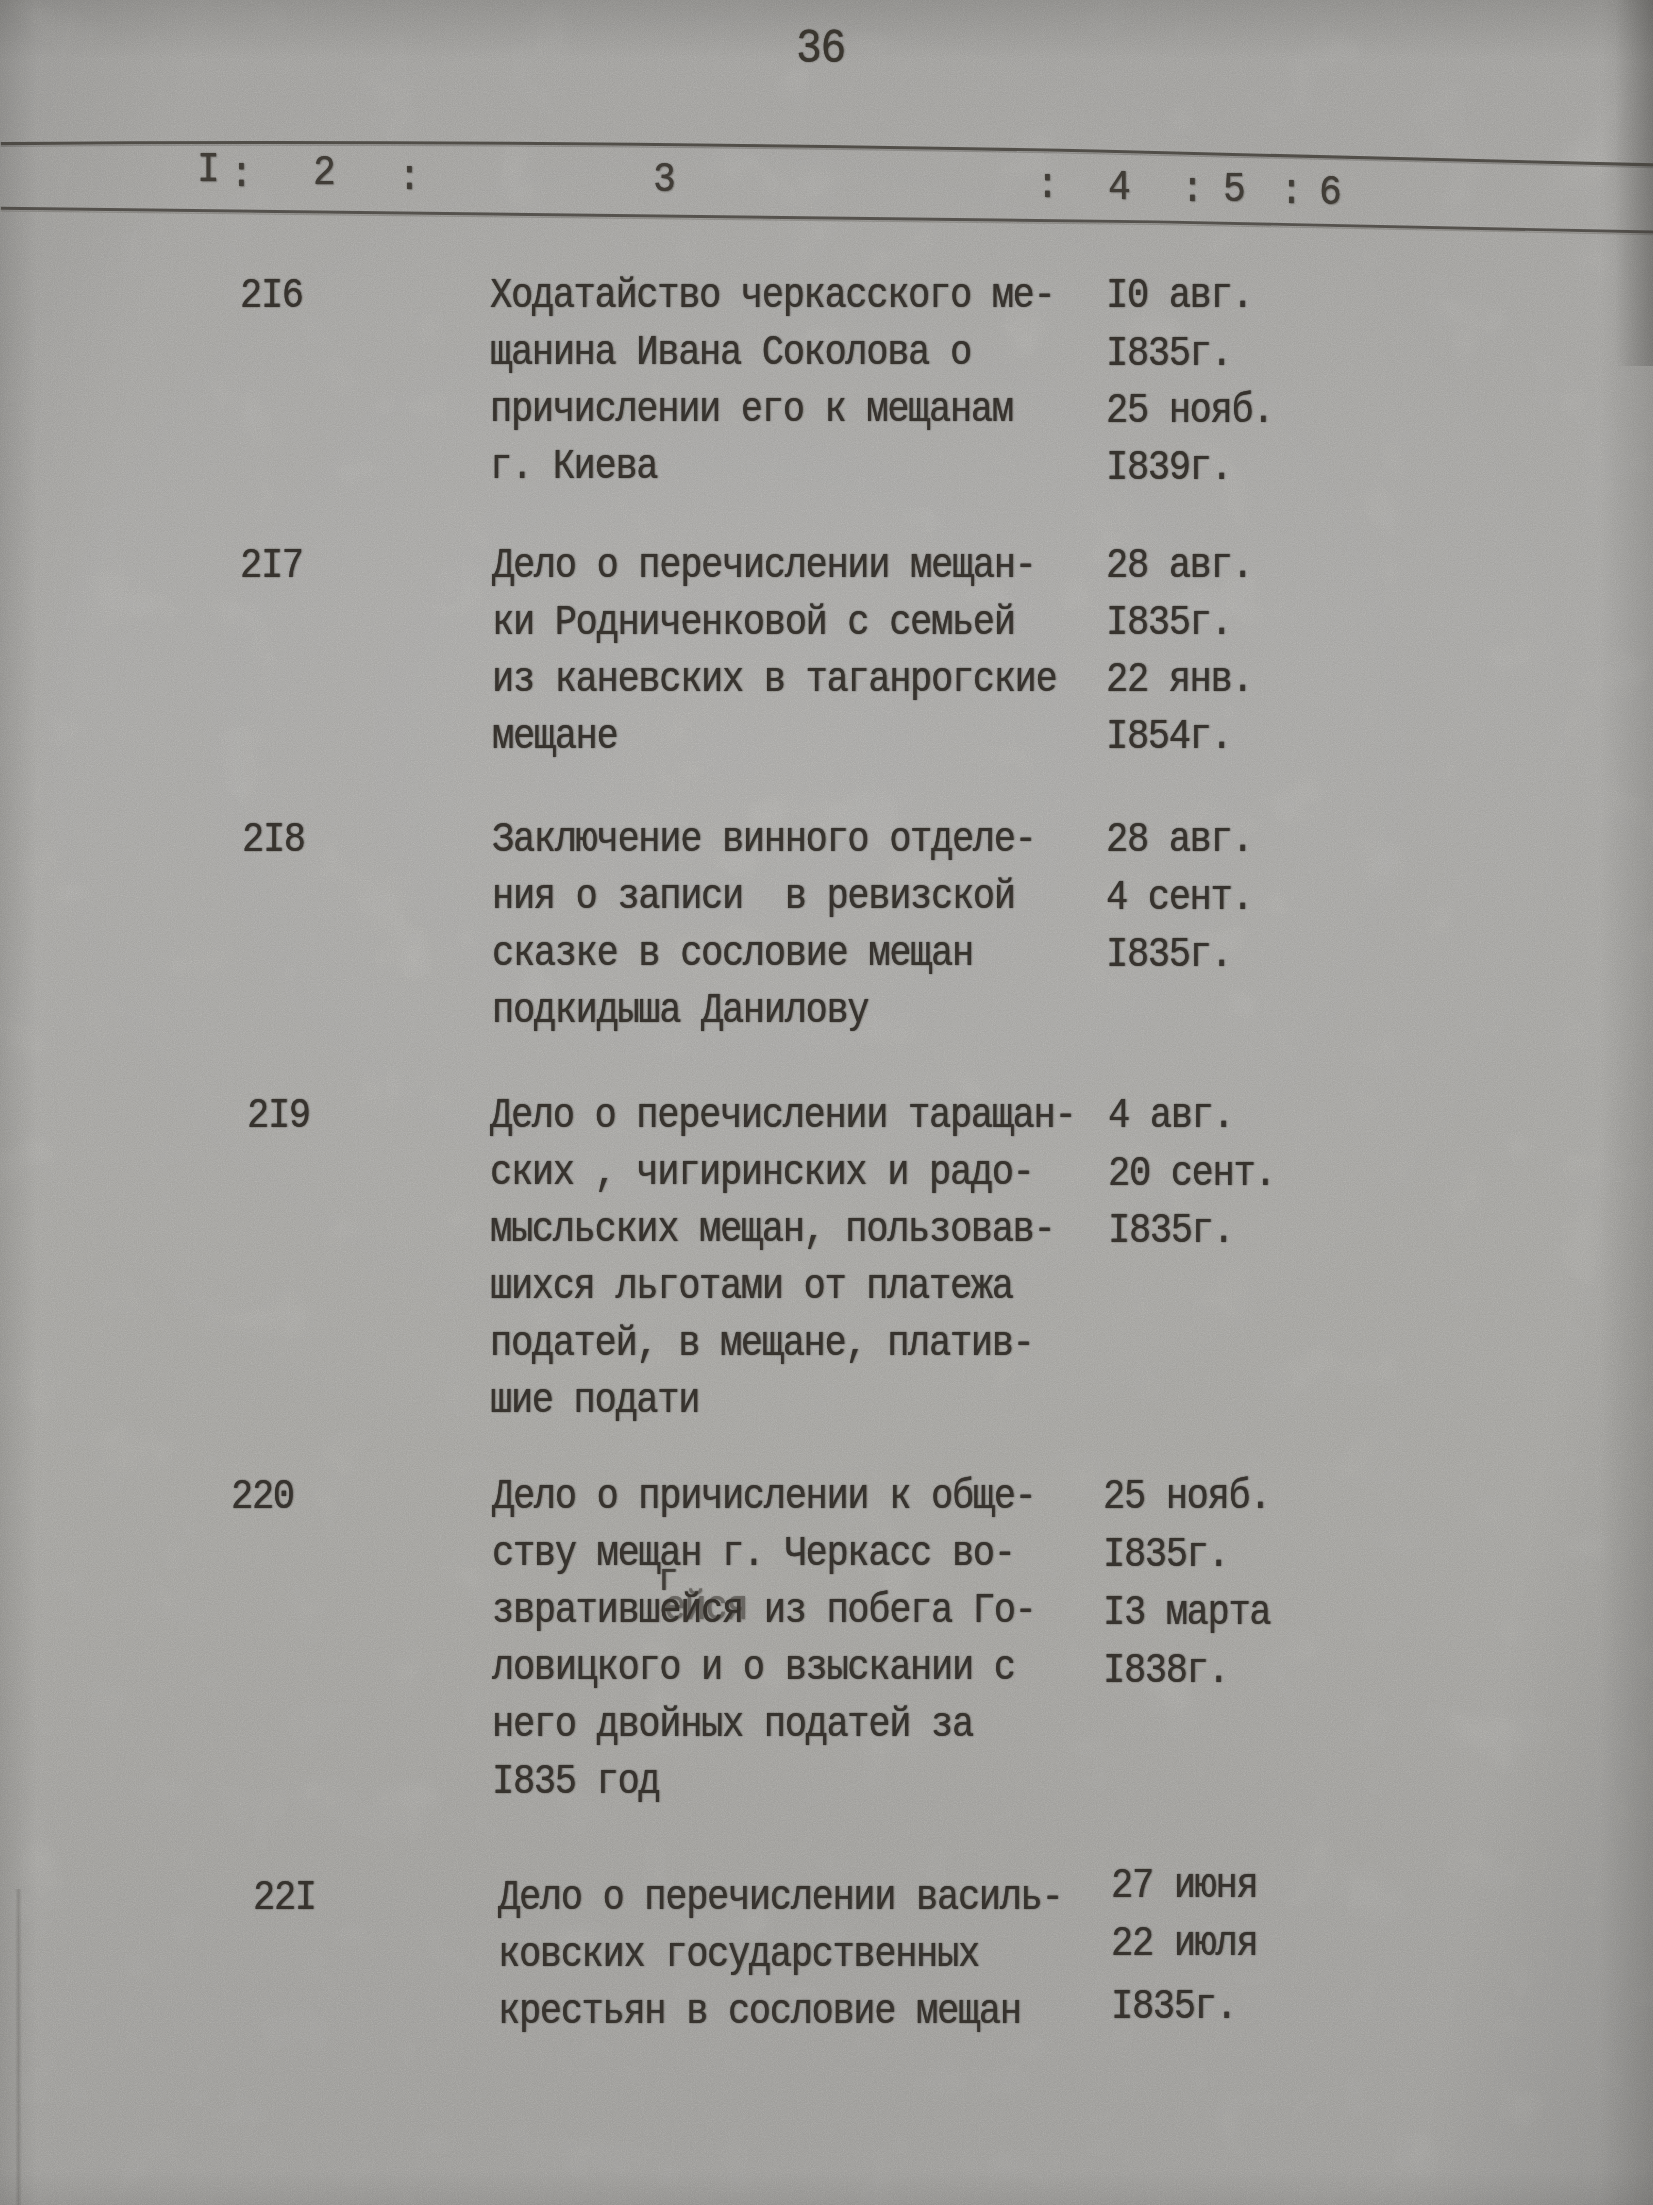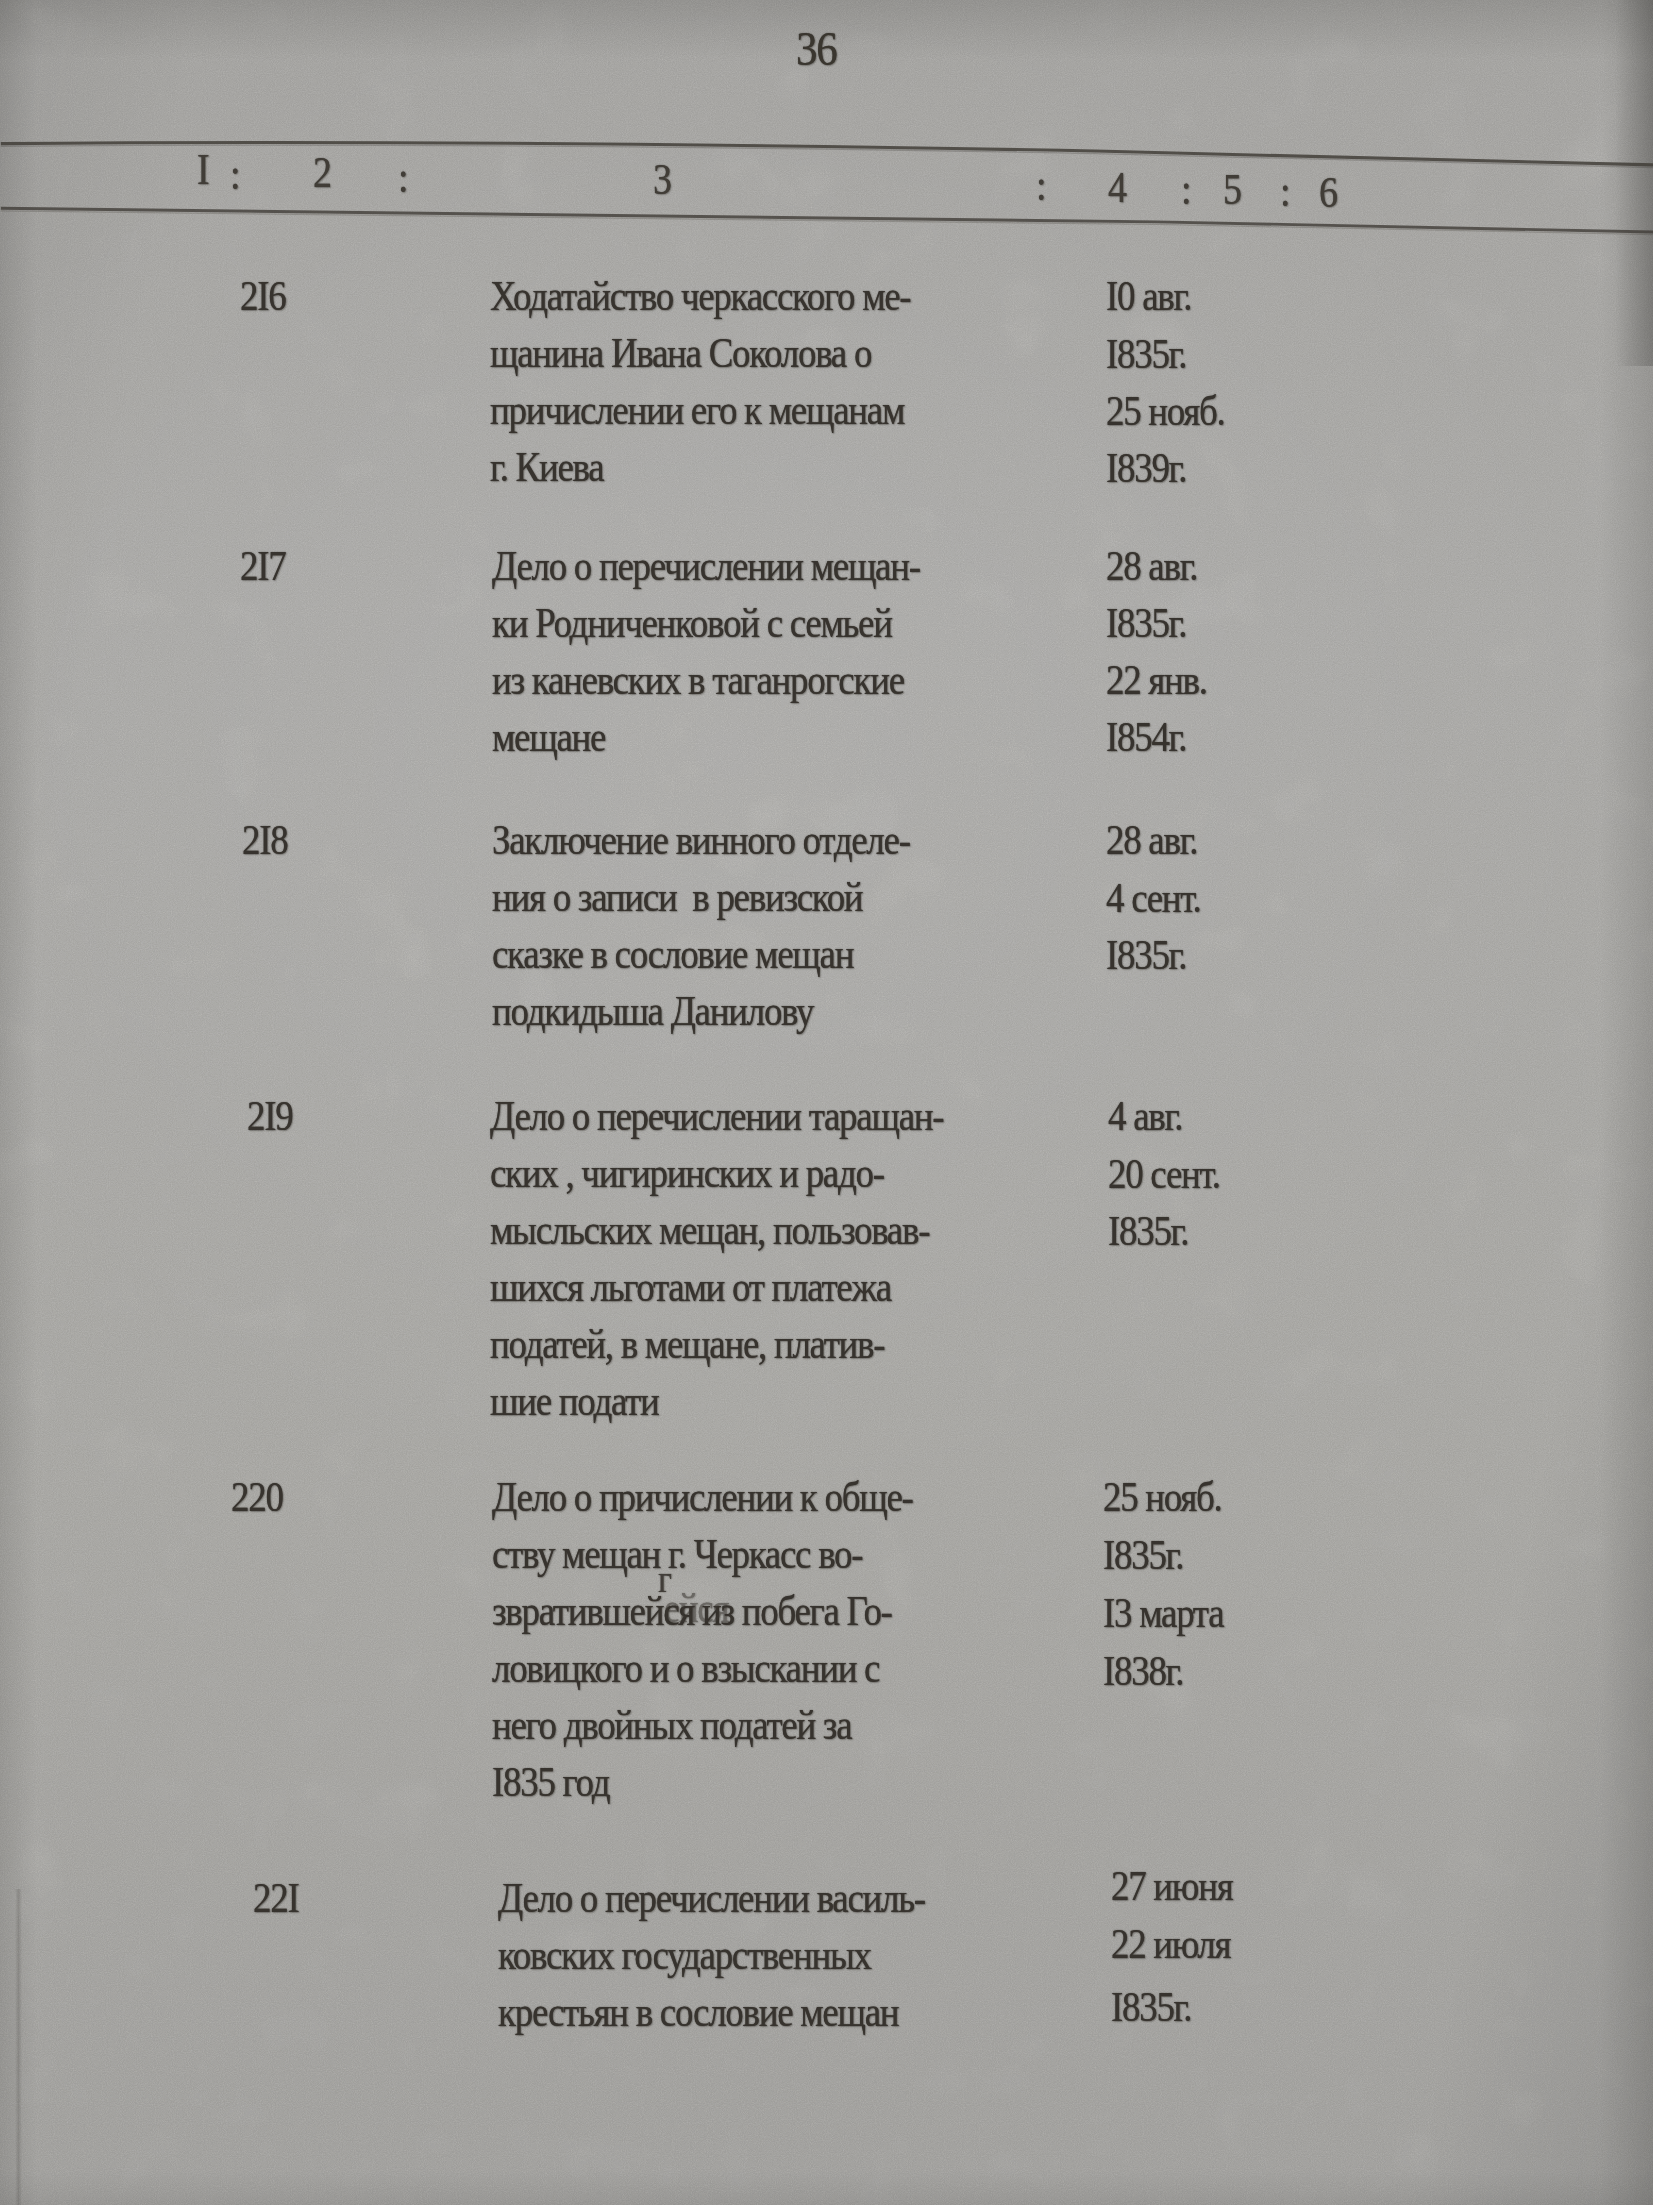--- a/index.html
+++ b/index.html
@@ -2,21 +2,21 @@
 <html style="font-size:13.6px"><head>
 <meta charset="utf-8">
 <style>
   html,body{margin:0;padding:0;background:#9a9996;}
   .page{
     position:relative;width:1654px;height:2205px;overflow:hidden;
     background:
       radial-gradient(ellipse 1276px 1106px at 44% 34%, rgba(255,255,255,0.10), rgba(0,0,0,0) 72%),
       linear-gradient(100deg, rgba(0,0,0,0.05), rgba(0,0,0,0) 10%, rgba(0,0,0,0) 88%, rgba(0,0,0,0.09)),
       linear-gradient(#c5c4c1, #cbcac7 28%, #c9c8c4 68%, #c2c1be);
-    font-family:Liberation Serif, serif;
+    font-family:Liberation Mono, monospace;
     color:#37332e;
   }
   .txt{
     position:absolute;white-space:pre;line-height:1;
     font-size:37px;letter-spacing:-1.3px;
     transform:scaleY(1.14);transform-origin:0 0;
     text-shadow:0 0 1.1px rgba(40,36,31,.85), 1px 0.5px 1.4px rgba(40,36,31,.32);
   }
   .hdr{font-size:38px;color:#413d37;}
   .pagenum{font-size:43px;color:#3a362f;}

